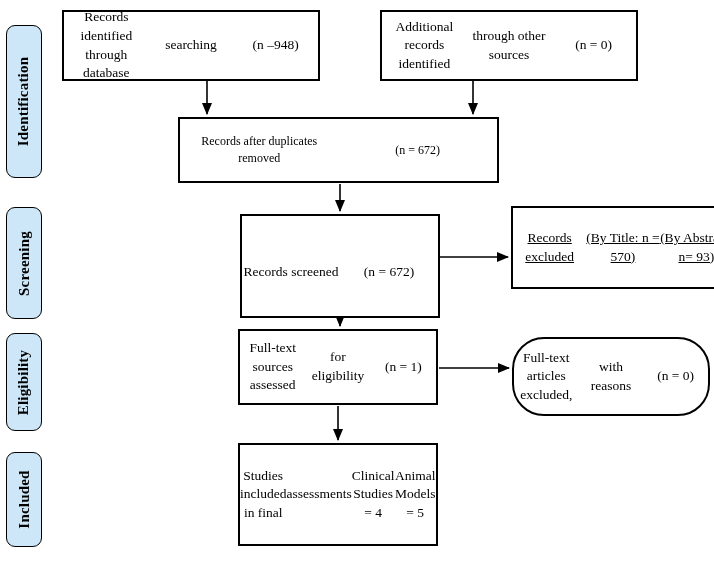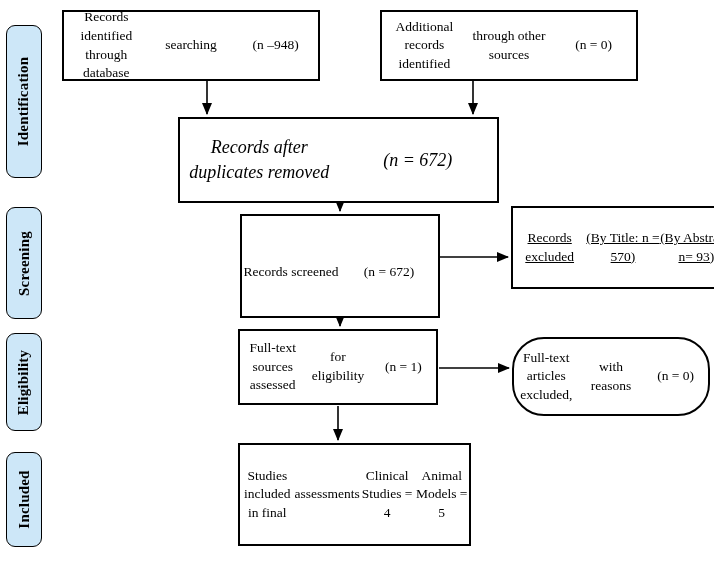--- a/index.html
+++ b/index.html
@@ -72,21 +72,21 @@
     <div class="line">searching</div>
     <div class="line">(n –948)</div>
   </div>
 
   <div class="fbox" style="left:380px;top:10px;width:258px;height:71px;">
     <div class="line">Additional records identified</div>
     <div class="line">through other sources</div>
     <div class="line">(n = 0)</div>
   </div>
 
-  <div class="fbox" style="left:178px;top:117px;width:321px;height:86px;font-size:18px;font-style:italic;">
+  <div class="fbox" style="left:178px;top:117px;width:321px;height:66px;font-size:12px;">
     <div class="line">Records after duplicates removed</div>
     <div class="line">(n = 672)</div>
   </div>
 
   <div class="fbox" style="left:240px;top:214px;width:200px;height:104px;justify-content:flex-start;padding-top:13px;">
     <div class="line">Records screened</div>
     <div class="line">(n = 672)</div>
   </div>
 
   <div class="fbox" style="left:511px;top:206px;width:224px;height:83px;text-decoration:underline;">
@@ -100,20 +100,20 @@
     <div class="line">for eligibility</div>
     <div class="line">(n = 1)</div>
   </div>
 
   <div class="fbox" style="left:512px;top:337px;width:198px;height:79px;border-radius:32px;">
     <div class="line">Full-text articles excluded,</div>
     <div class="line">with reasons</div>
     <div class="line">(n = 0)</div>
   </div>
 
-  <div class="fbox" style="left:238px;top:443px;width:233px;height:103px;justify-content:center;">
+  <div class="fbox" style="left:238px;top:443px;width:200px;height:103px;justify-content:center;">
     <div class="line">Studies included in final</div>
     <div class="line">assessments</div>
     <div class="line">Clinical Studies = 4</div>
     <div class="line">Animal Models = 5</div>
   </div>
 
 </div>
 
 </body></html>

